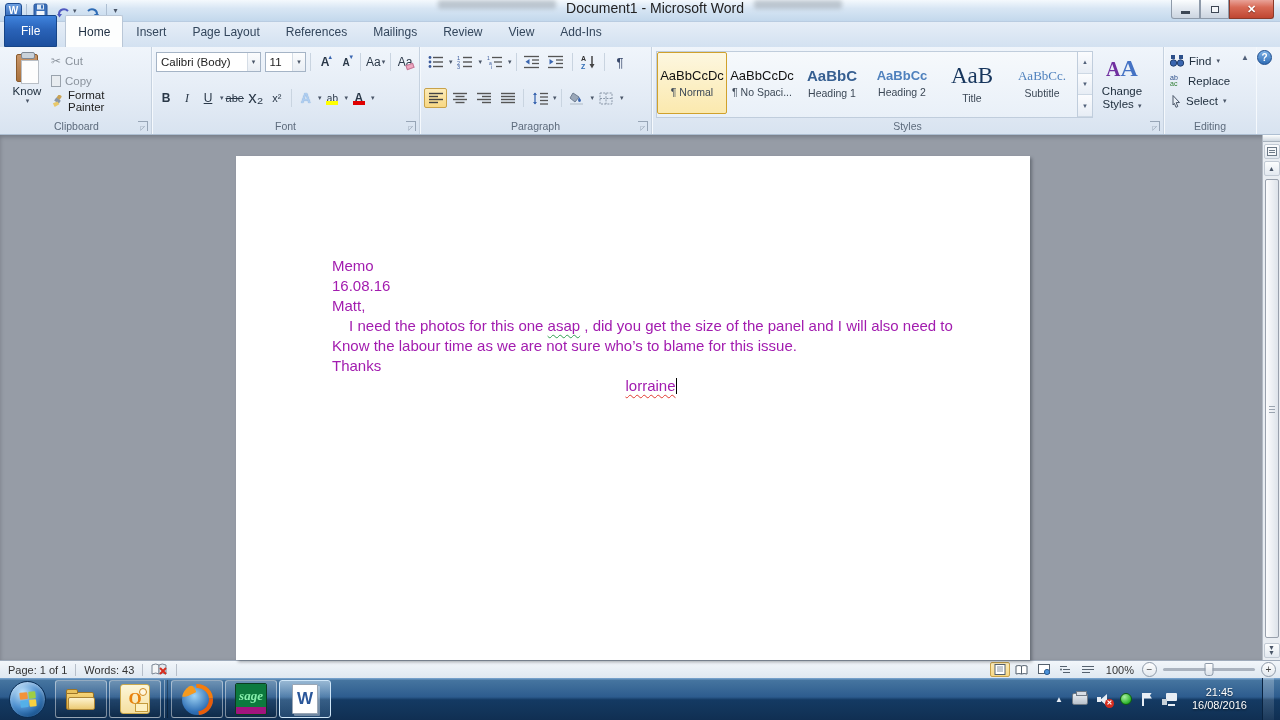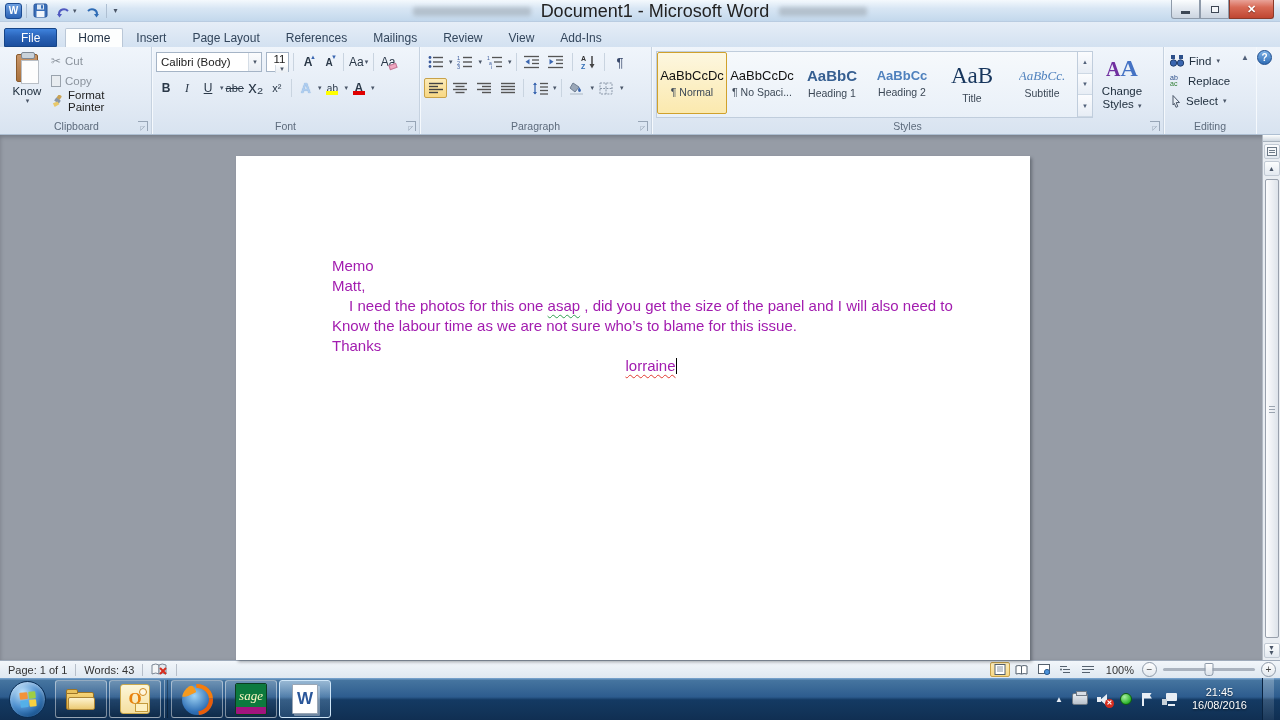--- a/index.html
+++ b/index.html
@@ -6,34 +6,34 @@
   html,body { width:1280px; height:720px; overflow:hidden; }
   body { font-family:"Liberation Sans", sans-serif; background:#959ba5; font-size:12px; color:#1f1f1f; }
 
   
   .titlebar { height:22px; background:linear-gradient(#f4f9fd,#d8e6f4 40%,#c3d8ec); display:flex; align-items:center; position:relative; border-bottom:1px solid #b9cce1; }
   .qat { display:flex; align-items:center; gap:4px; padding-left:5px; }
   .word-badge { width:17px; height:16px; border-radius:3px; background:linear-gradient(#6d9fe0,#2b63b5); border:1px solid #1d4c92; color:#fff; font-weight:bold; font-size:10px; display:flex; align-items:center; justify-content:center; }
   .qat-sep { width:1px; height:14px; background:#aebfd2; }
   .qat-btn { display:flex; align-items:center; height:18px; padding:0 2px; border-radius:2px; }
   .dd-small { font-size:7px; color:#4a5668; margin-left:1px; }
-  .title-center { position:absolute; left:0; right:0; top:0; height:22px; display:flex; align-items:center; justify-content:center; font-size:18px; color:#222; pointer-events:none; }
+  .title-center { position:absolute; left:0; right:0; top:0; height:22px; display:flex; justify-content:center; font-size:14px; color:#222; pointer-events:none; }
   .redact { height:9px; border-radius:2px; background:#9aa4ae; filter:blur(2px); opacity:.55; margin:0 10px; }
   .win-controls { position:absolute; right:6px; top:0; display:flex; }
   .wc { width:29px; height:19px; border:1px solid #8e9aa9; border-top:none; display:flex; align-items:center; justify-content:center; background:linear-gradient(#fbfdfe,#e4eaf1 45%,#ccd5e0); }
   .wc-min { border-radius:0 0 0 3px; }
   .wc-close { width:45px; background:linear-gradient(#e9a399,#d86a56 40%,#bf4631); border-color:#8c3a2a; border-radius:0 0 3px 0; }
   .glyph-min { width:9px; height:3px; background:#3d4754; margin-top:6px; }
   .glyph-restore { width:8px; height:7px; border:1px solid #3d4754; position:relative; background:#f4f7fa; }
   .glyph-restore:before { content:""; position:absolute; left:2px; top:-3px; width:8px; height:7px; border:1px solid #3d4754; z-index:-1; }
   .glyph-close { color:#fff; font-weight:bold; font-size:11px; text-shadow:0 1px 1px #7c2619; }
 
   
   .tabrow { height:25px; background:linear-gradient(#e6eef7,#d3e1f1); display:flex; align-items:flex-end; padding-left:4px; position:relative; }
-  .tab { height:19px; padding:0 12px; display:flex; align-items:center; font-size:12px; color:#33465c; border:1px solid transparent; border-bottom:none; border-radius:2px 2px 0 0;text-align:right; }
+  .tab { height:32px; padding:0 12px; display:flex; align-items:center; font-size:12px; color:#33465c; border:1px solid transparent; border-bottom:none; border-radius:2px 2px 0 0;text-align:right; }
   .tab-file { background:linear-gradient(#3f83dd,#2a63b8 45%,#1c4f9e); border:1px solid #174587; color:#fff; padding:0 16px; margin-right:8px; border-radius:2px 2px 0 0; }
   .tab-active { background:#fdfefe; border-color:#bac7d7; color:#1f2f42; }
 
   
   .ribbon { height:88px; background:linear-gradient(#f0f5fb,#e3ebf5 60%,#d8e3f0); border-bottom:1px solid #aebfd2; display:flex; position:relative; padding-left:2px; }
   .grp { position:relative; padding:3px 4px 16px 4px; border-right:1px solid #c6d2e0; box-shadow:1px 0 0 #f5f9fd; }
   .grp-label { position:absolute; left:0; right:0; bottom:2px; text-align:center; font-size:10.5px; color:#5d6b7c; }
   .launcher { position:absolute; right:3px; bottom:3px; width:10px; height:10px; border-left:1px solid #8796a8; border-bottom:1px solid #8796a8; transform:rotate(180deg); opacity:.8; }
   .launcher:after { content:"◿"; position:absolute; font-size:6px; color:#68788c; left:2px; top:-2px; }
 
@@ -47,21 +47,21 @@
   .paste-clip:after { content:""; position:absolute; left:4px; top:5px; width:16px; height:22px; background:#fdfdfd; border:1px solid #b9bfc6; }
   .clip-col { display:flex; flex-direction:column; justify-content:flex-start; gap:2px; padding-top:2px; }
   .srow { display:flex; align-items:center; gap:4px; height:18px; padding:0 3px; font-size:11.5px; }
   .dim { color:#8b939d; }
   .scissors { color:#8b939d; font-size:12px; }
   .copy-ic { width:10px; height:12px; border:1px solid #9aa3ad; background:#e8ecf0; position:relative; }
   .copy-ic:before { content:""; position:absolute; left:2px; top:-3px; width:10px; height:12px; border:1px solid #9aa3ad; background:#f4f6f8; z-index:-1; }
   .fp-brush { width:13px; height:13px; }
 
   
-  .fg { display:flex; flex-direction:column; gap:2px; padding-top:2px; }
+  .fg { display:flex; flex-direction:column; gap:12px; padding-top:2px; }
   .frow { display:flex; align-items:center; gap:1px; }
   .combo { height:20px; background:#fff; border:1px solid #a5b4c6; display:flex; align-items:center; font-size:11.5px; padding-left:4px; color:#222; }
   .combo .dd { margin-left:auto; width:13px; text-align:center; font-size:7px; color:#4a5668; border-left:1px solid #d5dde6; align-self:stretch; display:flex; align-items:center; justify-content:center; background:linear-gradient(#fbfcfd,#e9eef4); }
   .fbtn { min-width:20px; height:20px; display:flex; align-items:center; justify-content:center; font-size:12px; color:#2a3848; border:1px solid transparent; border-radius:2px; position:relative; }
   .vsep { width:1px; height:18px; background:#c9d4e0; margin:0 3px; }
   .u-bar { text-decoration:underline; }
   .stk { text-decoration:line-through; font-size:11px; }
   .bar-under { position:absolute; left:3px; right:3px; bottom:2px; height:4px; }
   .fx-a { color:#aecdf0; font-weight:bold; text-shadow:0 0 1px #6f9ed0; font-size:14px; }
   .tiny-arrow { font-size:6px; color:#3a66b0; position:absolute; top:1px; right:1px; }
@@ -75,21 +75,21 @@
   
   .gallery { display:flex; border:1px solid #c0cddc; background:linear-gradient(#f6f9fc,#e9f0f8); border-radius:0; margin-top:1px; }
   .stItem { width:70px; height:62px; display:flex; flex-direction:column; align-items:center; justify-content:center; gap:3px; border:1px solid transparent; border-radius:2px; overflow:hidden; }
   .stItem.sel { border-color:#d0a12c; background:linear-gradient(#fdf7e0,#fbe9ae); }
   .stPrev { white-space:nowrap; overflow:hidden; max-width:66px; }
   .stName { font-size:10.5px; color:#3c4856; white-space:nowrap; overflow:hidden; max-width:66px; }
   .pv-normal { font-size:13px; color:#111; }
   .pv-h1 { font-size:15px; font-weight:bold; color:#365f91; }
   .pv-h2 { font-size:13px; font-weight:bold; color:#4f81bd; }
   .pv-title { font-family:"Liberation Serif", serif; font-size:23px; color:#17365d; }
-  .pv-sub { font-family:"Liberation Serif", serif; font-style:italic; font-size:13px; color:#4f81bd; }
+  .pv-sub { font-family:"Liberation Serif", serif; font-size:13px; color:#4f81bd; }
   .gscroll { width:15px; display:flex; flex-direction:column; border-left:1px solid #c0cddc; }
   .gscroll div { flex:1; display:flex; align-items:center; justify-content:center; font-size:6px; color:#51617a; background:linear-gradient(#fbfcfe,#e7edf5); border-bottom:1px solid #cdd8e4; }
   .chgst { width:58px; display:flex; flex-direction:column; align-items:center; padding-top:4px; font-size:11.5px; color:#21303f; text-align:center; line-height:1.15; }
   .chg-ic { font-family:"Liberation Serif", serif; font-weight:bold; margin-bottom:2px; }
   .chg-ic .a1 { color:#7030a0; font-size:20px; }
   .chg-ic .a2 { color:#4472c4; font-size:24px; }
 
   
   .ed { display:flex; flex-direction:column; gap:2px; padding-top:2px; }
   .edrow { display:flex; align-items:center; gap:4px; height:18px; font-size:11.5px; color:#21303f; padding:0 2px; }
@@ -145,21 +145,21 @@
   .folder .tabf { position:absolute; left:0; top:1px; width:12px; height:5px; background:#e9c25e; border:1px solid #9c7426; border-radius:2px 2px 0 0; }
   .folder .front { position:absolute; left:2px; bottom:0; width:27px; height:13px; background:linear-gradient(#fdf3cf,#ecca74); border:1px solid #ab8536; border-radius:2px; }
   .outlook-ic { width:30px; height:30px; background:linear-gradient(#fdf6d8,#f5dfa0); border:1px solid #caa94e; border-radius:3px; position:relative; display:flex; align-items:center; justify-content:center; }
   .outlook-ic .o { color:#e8820c; font-weight:bold; font-size:17px; font-family:"Liberation Serif",serif; }
   .outlook-ic .env { position:absolute; right:1px; bottom:1px; width:13px; height:9px; background:#fdf0c0; border:1px solid #c49b3c; }
   .outlook-ic .clk { position:absolute; right:2px; top:3px; width:8px; height:8px; border-radius:50%; background:#fef6e0; border:1px solid #d08a20; }
   .ff { width:31px; height:31px; border-radius:50%; background:radial-gradient(circle at 40% 38%, #9fd4f5, #2f6fb5 60%, #1b4f8c); position:relative; overflow:hidden; }
   .ff:before { content:""; position:absolute; inset:-2px; border-radius:50%; border:6px solid transparent; border-top-color:#f57c0c; border-right-color:#e85d0a; transform:rotate(40deg); }
   .ff:after { content:""; position:absolute; left:-3px; top:2px; width:16px; height:10px; background:#f59a1e; border-radius:50% 60% 10% 50%; transform:rotate(-25deg); }
   .sage-ic { width:32px; height:32px; border-radius:2px; overflow:hidden; display:flex; flex-direction:column; border:1px solid #0b3d20; }
-  .sage-top { flex:1; background:#0d7a3e; color:#fef9c3; font-family:"Liberation Serif",serif; font-style:italic; font-weight:normal; font-size:13px; display:flex; align-items:center; justify-content:center; }
+  .sage-top { flex:1; background:#0d7a3e; color:#86efac; font-family:"Liberation Serif",serif; font-style:italic; font-weight:bold; font-size:13px; display:flex; align-items:center; justify-content:center; }
   .sage-bot { height:7px; background:#a2147e; }
   .word-ic { width:26px; height:30px; background:#fff; border:1px solid #9aa6b4; border-radius:1px; position:relative; display:flex; align-items:center; justify-content:center; box-shadow:2px 2px 0 rgba(255,255,255,.35); }
   .word-ic .w { color:#2b579a; font-weight:bold; font-size:17px; }
   .tray { margin-left:auto; display:flex; align-items:center; gap:9px; padding-right:6px; color:#eef4fa; }
   .tray-arrow { font-size:8px; color:#e8eef5; }
   .printer { width:16px; height:12px; background:linear-gradient(#e8edf2,#b9c2cc); border:1px solid #6f7a86; border-radius:2px; position:relative; }
   .printer:before { content:""; position:absolute; left:3px; top:-3px; width:9px; height:3px; background:#d8dee5; border:1px solid #6f7a86; }
   .speaker { position:relative; width:14px; height:13px; }
   .spk-body { position:absolute; left:0; top:4px; width:4px; height:5px; background:#e8eef5; }
   .spk-cone { position:absolute; left:3px; top:1px; border-top:6px solid transparent; border-bottom:6px solid transparent; border-right:7px solid #e8eef5; }
@@ -272,21 +272,21 @@
     <span class="launcher"></span>
   </div>
 
   <div class="grp" style="width:268px">
     <div class="fg">
       <div class="frow">
         <div class="combo" style="width:106px">
             <span>Calibri (Body)</span>
             <span class="dd">▾</span>
           </div>
-        <div class="combo" style="width:23px; margin-left:3px;flex-direction:column;">
+        <div class="combo" style="width:42px; margin-left:3px;">
             <span>11</span>
             <span class="dd">▾</span>
           </div>
         <span class="vsep"></span>
         <div class="fbtn">
             <b>A</b>
             <span class="tiny-arrow">▲</span>
           </div>
         <div class="fbtn" style="font-size:10px">
             <b>A</b>
@@ -582,20 +582,21 @@
   <div class="rib-tools">
     <span class="chev-up">▲</span>
     <span class="help-q">?</span>
   </div>
 </div>
 
 <div class="docarea">
   <div class="page">
     <div class="page-text">
       <p>Memo</p>
+      <p class="mt68">16.08.16</p>
       <p class="mt68">Matt,</p>
       <p class="mt34"><span>I need the photos for this one </span><span class="sq-green">asap</span><span> , did you get the size of the panel and I will also need to</span></p>
       <p class="mt33">Know the labour time as we are not sure who’s to blame for this issue.</p>
       <p class="mt68">Thanks</p>
       <p class="mt34"><span class="sq-red">lorraine</span><span class="caret"></span></p>
     </div>
   </div>
 
   <div class="vscroll">
     <div class="split-handle"></div>

